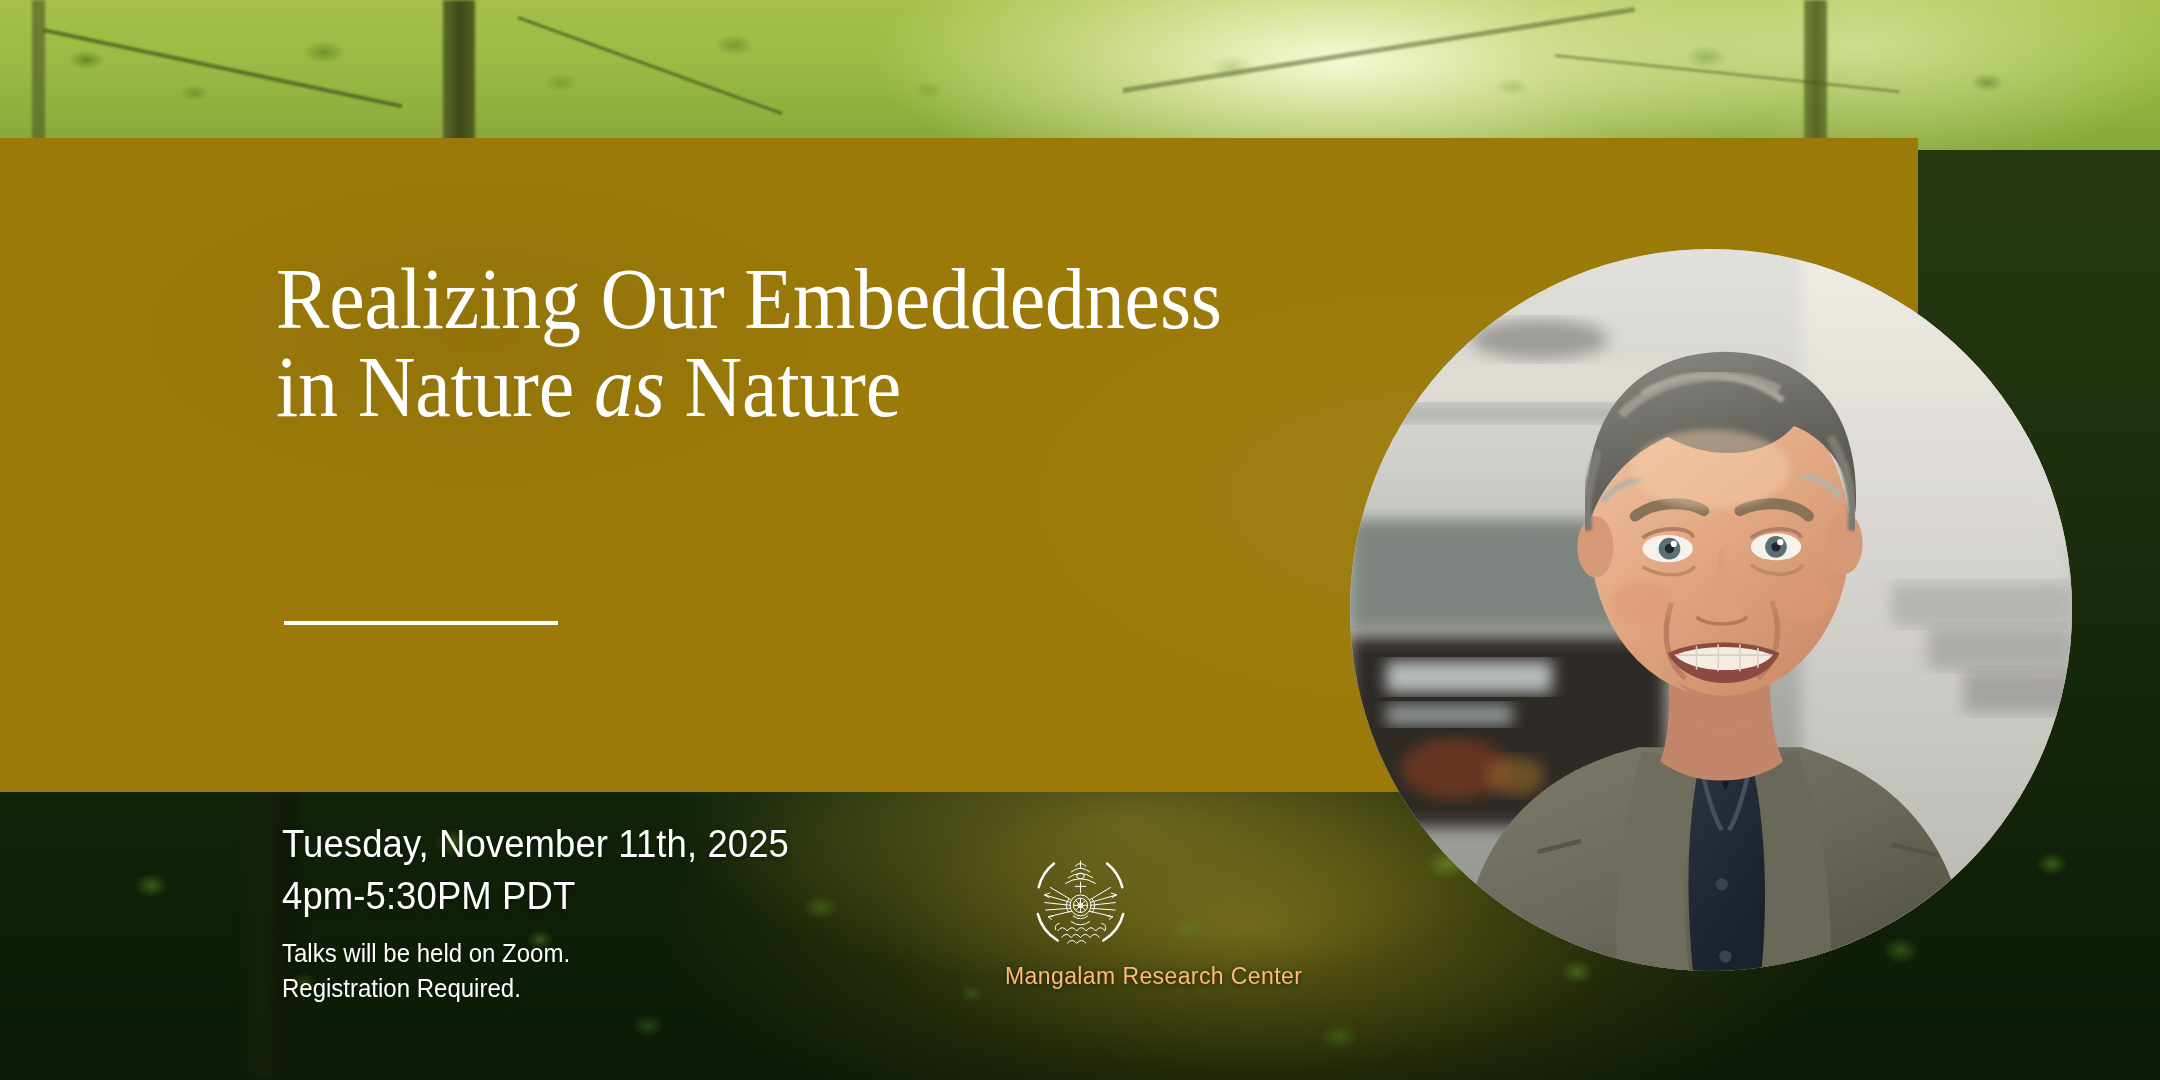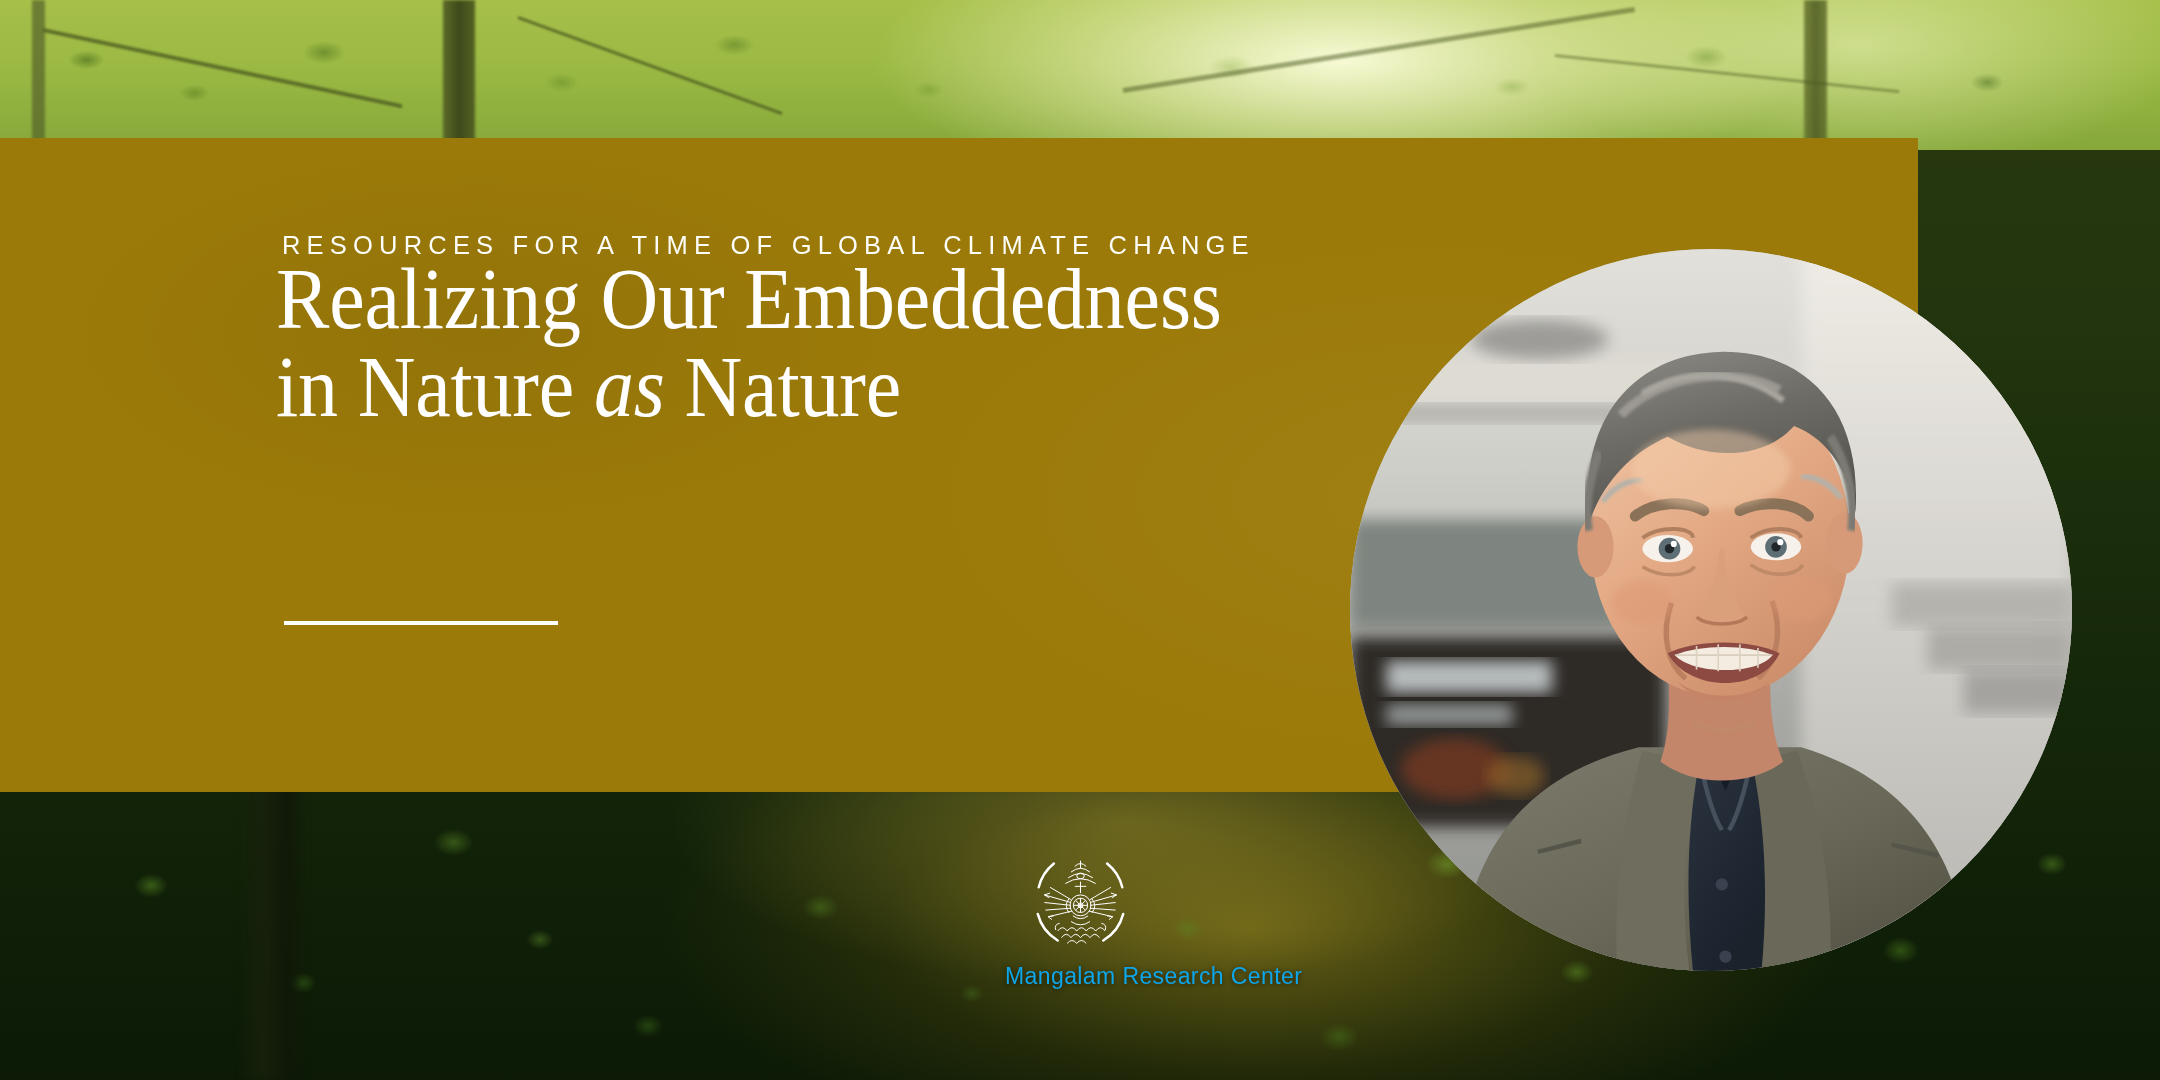--- a/index.html
+++ b/index.html
@@ -188,21 +188,21 @@
     transform-origin:left center;
   }
 
   
   .logo-block {
     position:absolute;
     left:1005px;
     top:855px;
     width:150px;
     text-align:left;
-    color:#0ea5e9;
+    color:#fdba74;
   }
   .logo-mark { width:95px; height:95px; margin:0 auto; display:block; }
   .logo-word {
     margin-top:13px;
     font-size:23px;
     letter-spacing:0.4px;
     white-space:nowrap;
     text-shadow:0 1px 5px rgba(0,0,0,0.6);
   }
 
@@ -237,28 +237,33 @@
     <div class="branch" style="left:2%;top:28px;width:17%;height:4px;transform:rotate(12deg);"></div>
     <div class="branch" style="left:24%;top:16px;width:13%;height:3px;transform:rotate(20deg);"></div>
     <div class="branch" style="left:52%;top:88px;width:24%;height:5px;transform:rotate(-9deg);opacity:.5;"></div>
     <div class="branch" style="left:72%;top:54px;width:16%;height:3px;transform:rotate(6deg);opacity:.45;"></div>
   </div>
 
   <div class="gold-band"></div>
 
   <div class="band-content">
 
-    <div class="eyebrow"><br><span>RESOURCES FOR A TIME OF GLOBAL CLIMATE CHANGE</span></div>
+    <div class="eyebrow"><br></div>
 
     <div class="headline"><span>Realizing Our Embeddedness</span><br><span>in Nature </span><em>as</em><span> Nature</span></div>
 
     <div class="divider"></div>
 
   </div>
 
+  <div class="info">
+    <div class="date">Tuesday, November 11th, 2025</div>
+    <div class="time">4pm-5:30PM PDT</div>
+    <div class="note"><span>Talks will be held on Zoom.</span><br><span>Registration Required.</span></div>
+  </div>
 
   <div class="logo-block">
     <svg class="logo-mark" viewBox="0 0 100 100">
       <g fill="none" stroke="#ffffff" stroke-width="2.6" stroke-linecap="round">
 
         <path d="M 22,9 A 46,46 0 0 0 6,34"></path>
         <path d="M 78,9 A 46,46 0 0 1 94,34"></path>
         <path d="M 5,62 A 46,46 0 0 0 26,90"></path>
         <path d="M 95,62 A 46,46 0 0 1 74,90"></path>
       </g>

